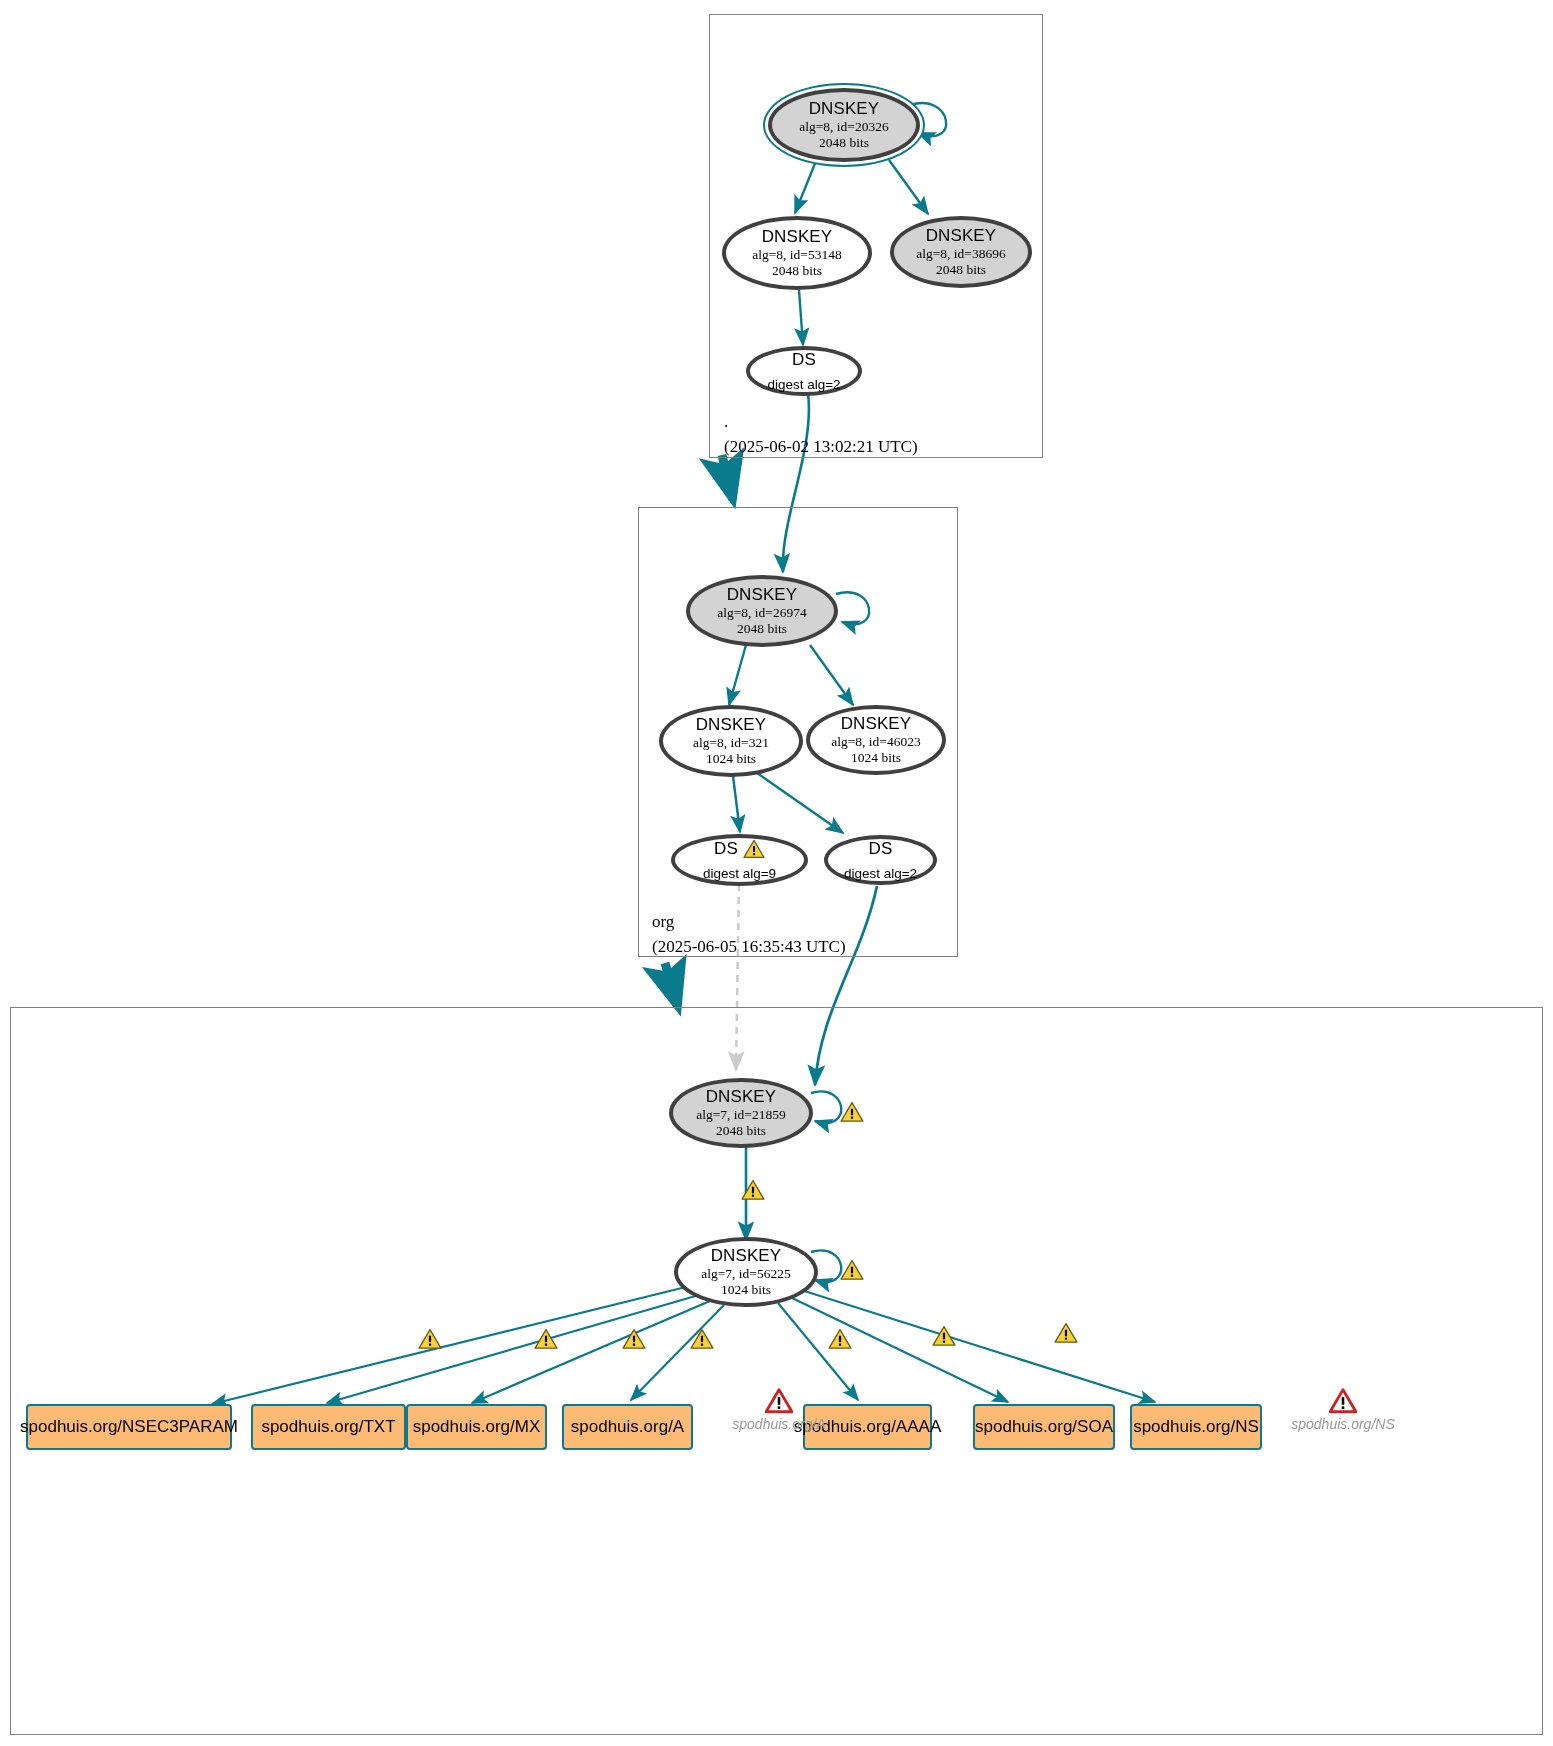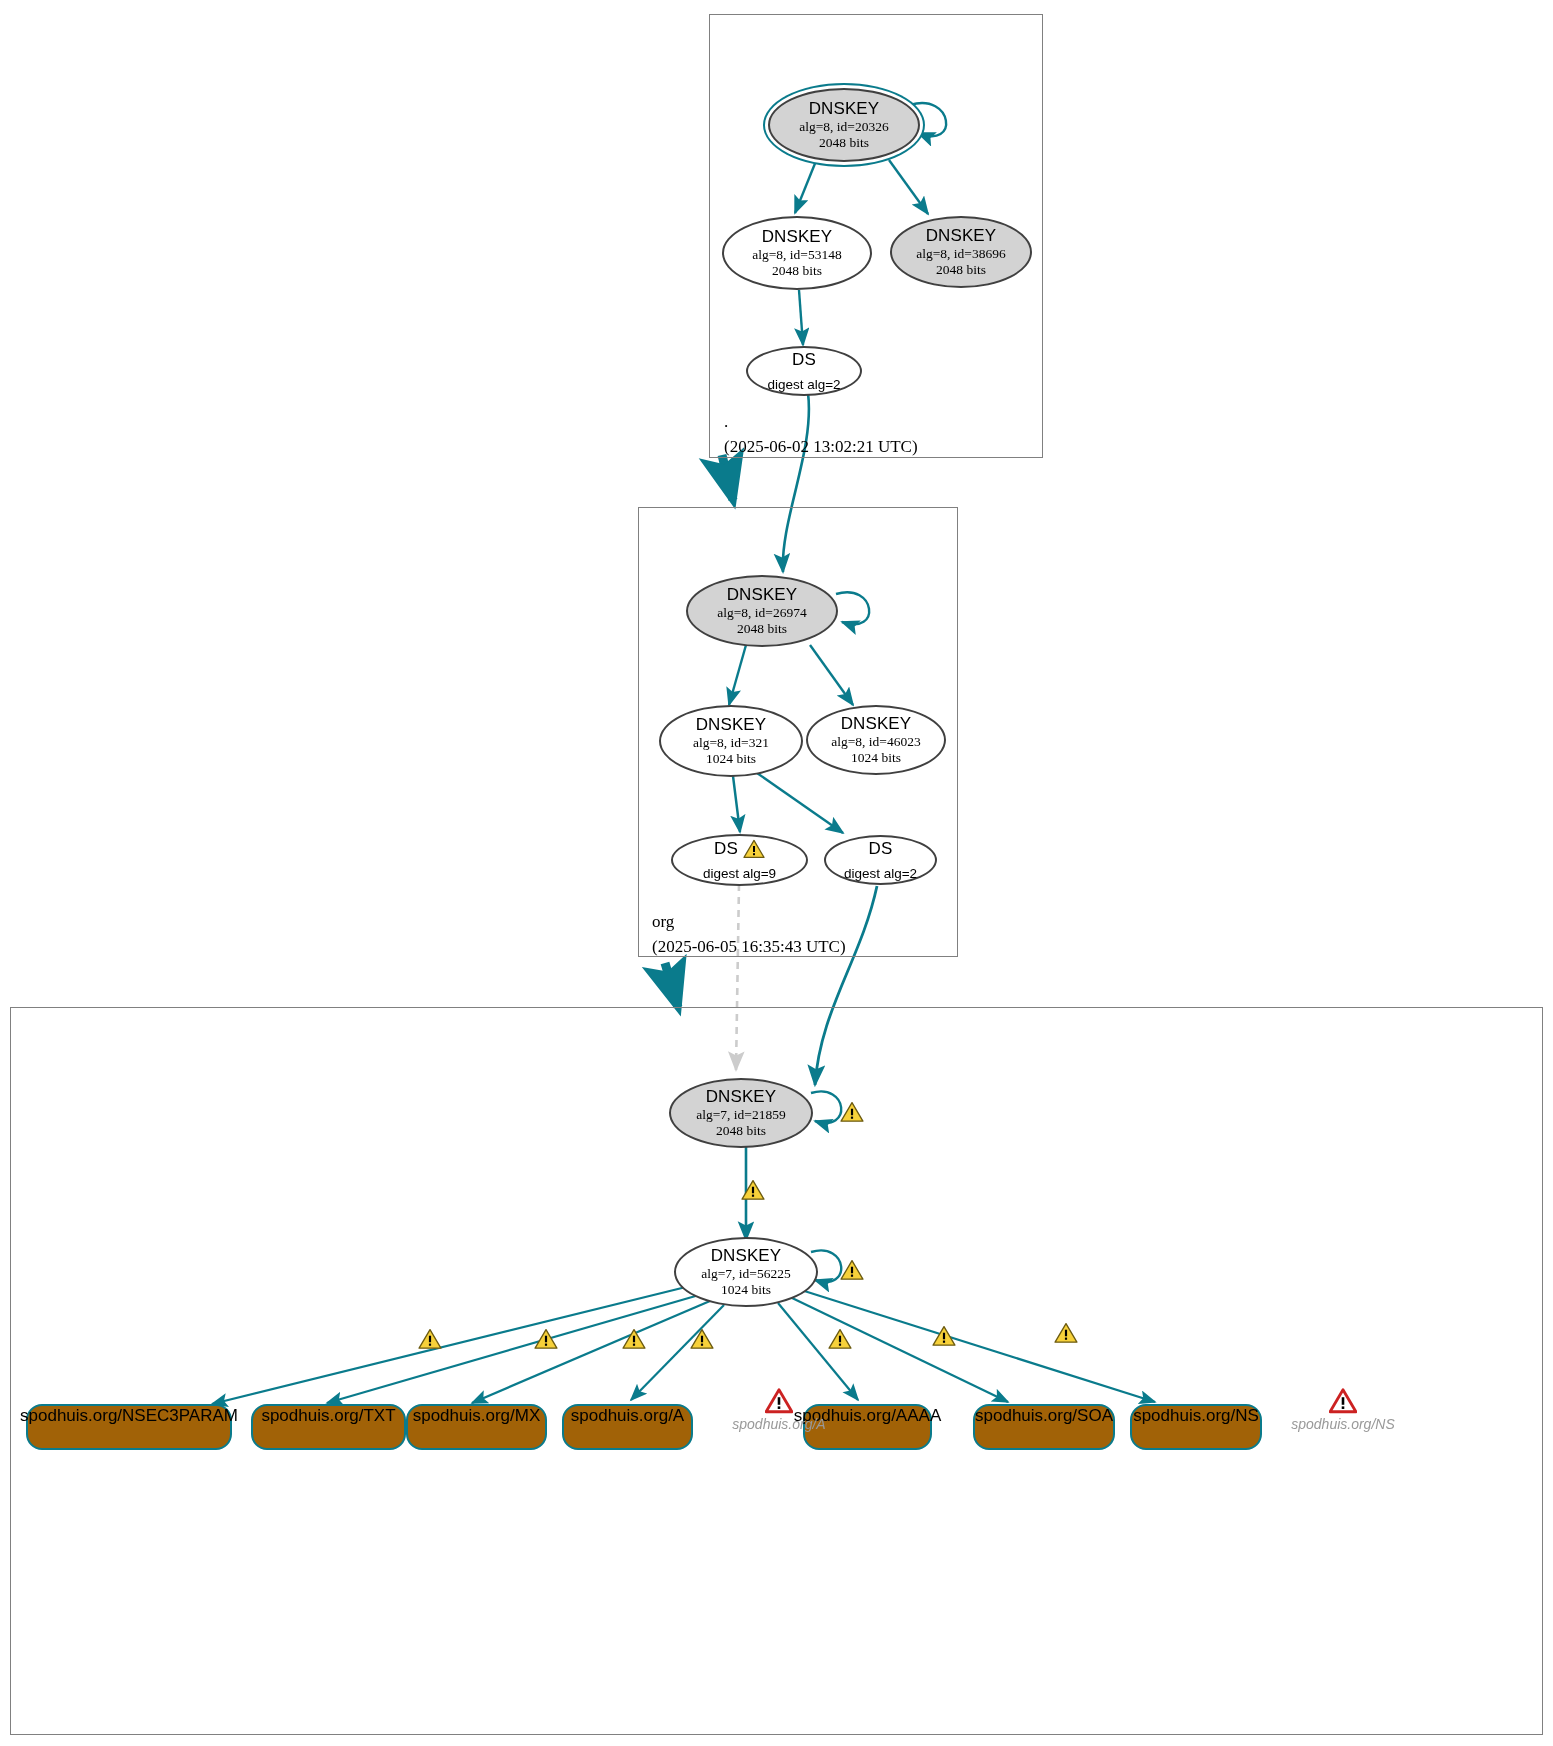--- a/index.html
+++ b/index.html
@@ -52,21 +52,21 @@
   .zone-label .zone-warn {
     display: inline-block;
     vertical-align: middle;
     margin-left: 40px;
   }
 
   
   .node {
     position: absolute;
     box-sizing: border-box;
-    border: 2px solid #404040;
+    border: 4px solid #404040;
     border-radius: 50%;
     background: #ffffff;
     display: flex;
     flex-direction: column;
     align-items: center;
     justify-content: center;
     text-align: center;
     line-height: 1.16;
   }
   .node.filled {
@@ -100,23 +100,24 @@
     align-items: center;
     justify-content: center;
     gap: 5px;
   }
 
   
   .rrset {
     position: absolute;
     box-sizing: border-box;
     border: 2px solid #0a7b8c;
-    border-radius: 16px;
-    background: #a16207;
+    border-radius: 4px;
+    background: #fdba74;
     display: flex;
+    align-items: center;
     justify-content: center;
     font-family: "Liberation Sans", sans-serif;
     font-size: 17px;
     color: #000000;
     white-space: nowrap;
   }
 
   
   .errnode {
     position: absolute;

